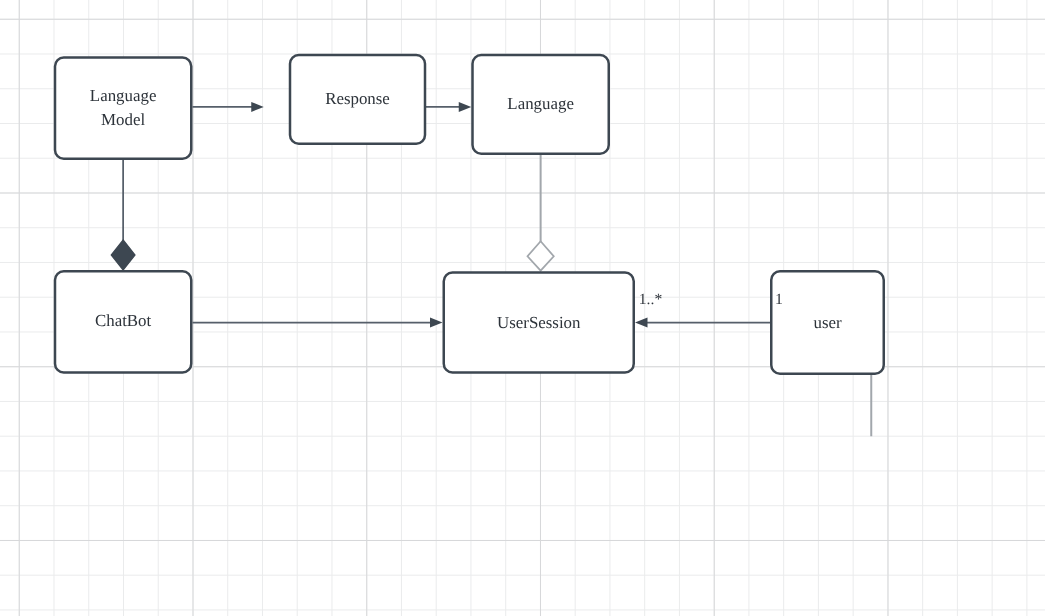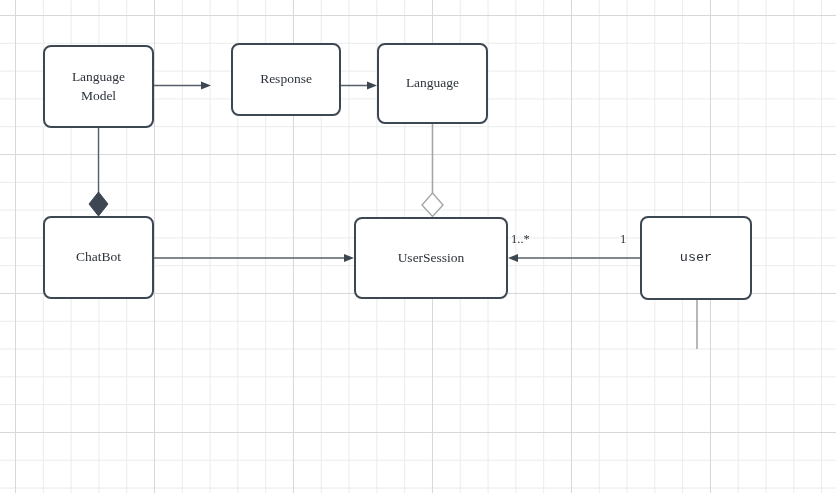--- a/index.html
+++ b/index.html
@@ -40,21 +40,21 @@
     text-align:center;
     cursor:default;
   }
   .node .lbl{display:inline-block;line-height:1.35;}
   .n-language-model{left:43px;top:45px;width:111px;height:83px;}
   .n-language-model .lbl{max-width:76px;}
   .n-response{left:211px;top:43px;width:110px;height:73px;margin-left:20px;}
   .n-message{left:377px;top:43px;width:111px;height:81px;}
   .n-chatbot{left:43px;top:216px;width:111px;height:83px;}
   .n-usersession{left:354px;top:217px;width:154px;height:82px;}
-  .n-user{left:640px;top:216px;width:112px;height:84px;font-family:Liberation Mono, monospace;}
+  .n-user{left:616px;top:216px;width:92px;height:84px;}
   .n-preference{left:647px;top:349px;width:112px;height:82px;}
   .mult{
     position:absolute;z-index:2;
     font-size:12.5px;
     color:var(--label-text,#2d333a);
     white-space:nowrap;
   }
   .mult-target{left:511px;top:232px;}
   .mult-source{left:620px;top:232px;}
 </style>

